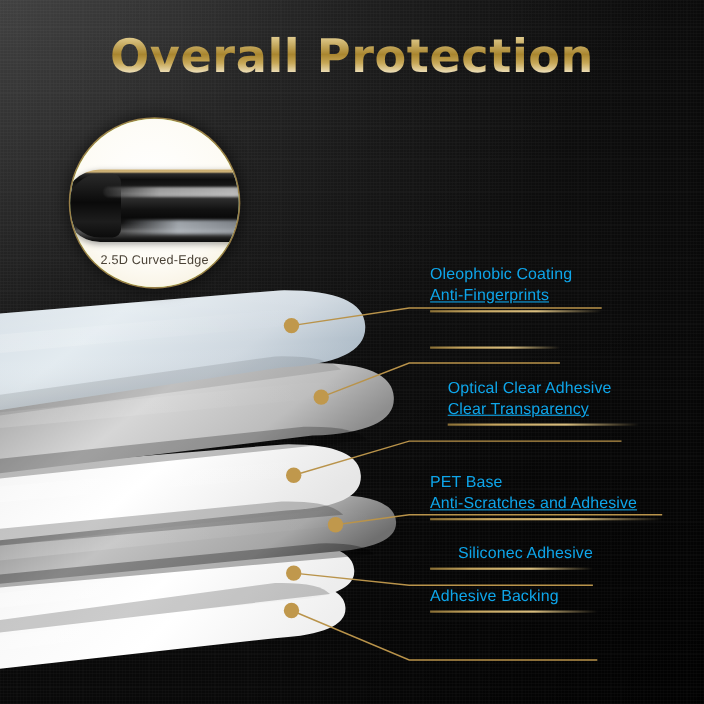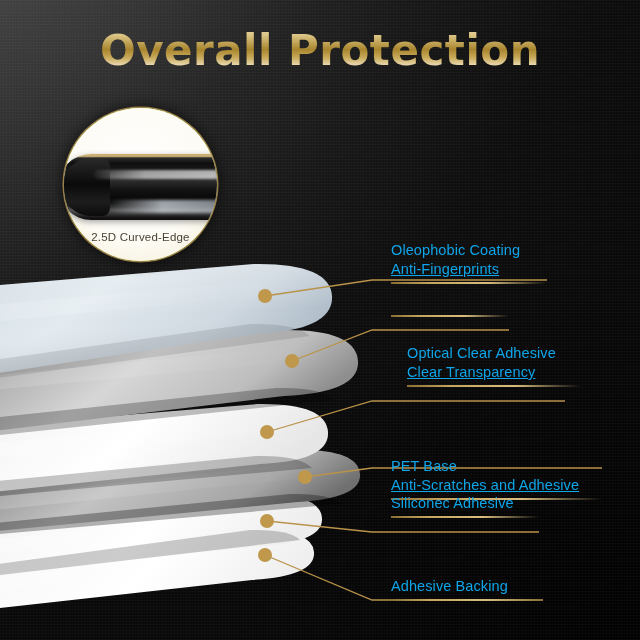--- a/index.html
+++ b/index.html
@@ -281,17 +281,17 @@
     <div class="edge-round"></div>
     <div class="edge-hi"></div>
     <div class="edge-hi2"></div>
     <div class="inset-caption">2.5D Curved-Edge</div>
   </div>
 
   <div id="label-host">
       <div class="label" style="left: 391px; top: 241px;"><span class="l1">Oleophobic Coating</span><span class="l2">Anti-Fingerprints</span><span class="rule" style="width: 156px;"></span></div>
       <div class="label" style="left: 391px; top: 312px;"><span class="rule" style="width: 118px;"></span></div>
       <div class="label" style="left: 391px; top: 344px; margin-left: 16px;"><span class="l1">Optical Clear Adhesive</span><span class="l2">Clear Transparency</span><span class="rule" style="width: 174px;"></span></div>
-      <div class="label" style="left: 391px; top: 430px; margin-top: 27px;"><span class="l1">PET Base</span><span class="l2">Anti-Scratches and Adhesive</span><span class="rule" style="width: 211px;"></span></div>
-      <div class="label" style="left: 391px; top: 494px;"><span class="l1">Siliconec Adhesive</span><span class="rule" style="width: 148px;"></span></div>
-      <div class="label" style="left: 391px; top: 577px;"><span class="l1">Adhesive Backing</span><span class="rule" style="width: 152px;"></span></div>
+      <div class="label" style="left: 391px; top: 430px;"><span class="l1">PET Base</span><span class="l2">Anti-Scratches and Adhesive</span><span class="rule" style="width: 211px;"></span></div>
+      <div class="label" style="left: 391px; top: 494px; text-align: right;"><span class="l1">Siliconec Adhesive</span><span class="rule" style="width: 148px;"></span></div>
+      <div class="label" style="left: 391px; top: 533px;"><span class="l1">Adhesive Backing</span><span class="rule" style="width: 152px;"></span></div>
     </div>
 </div>
 
 </body></html>

